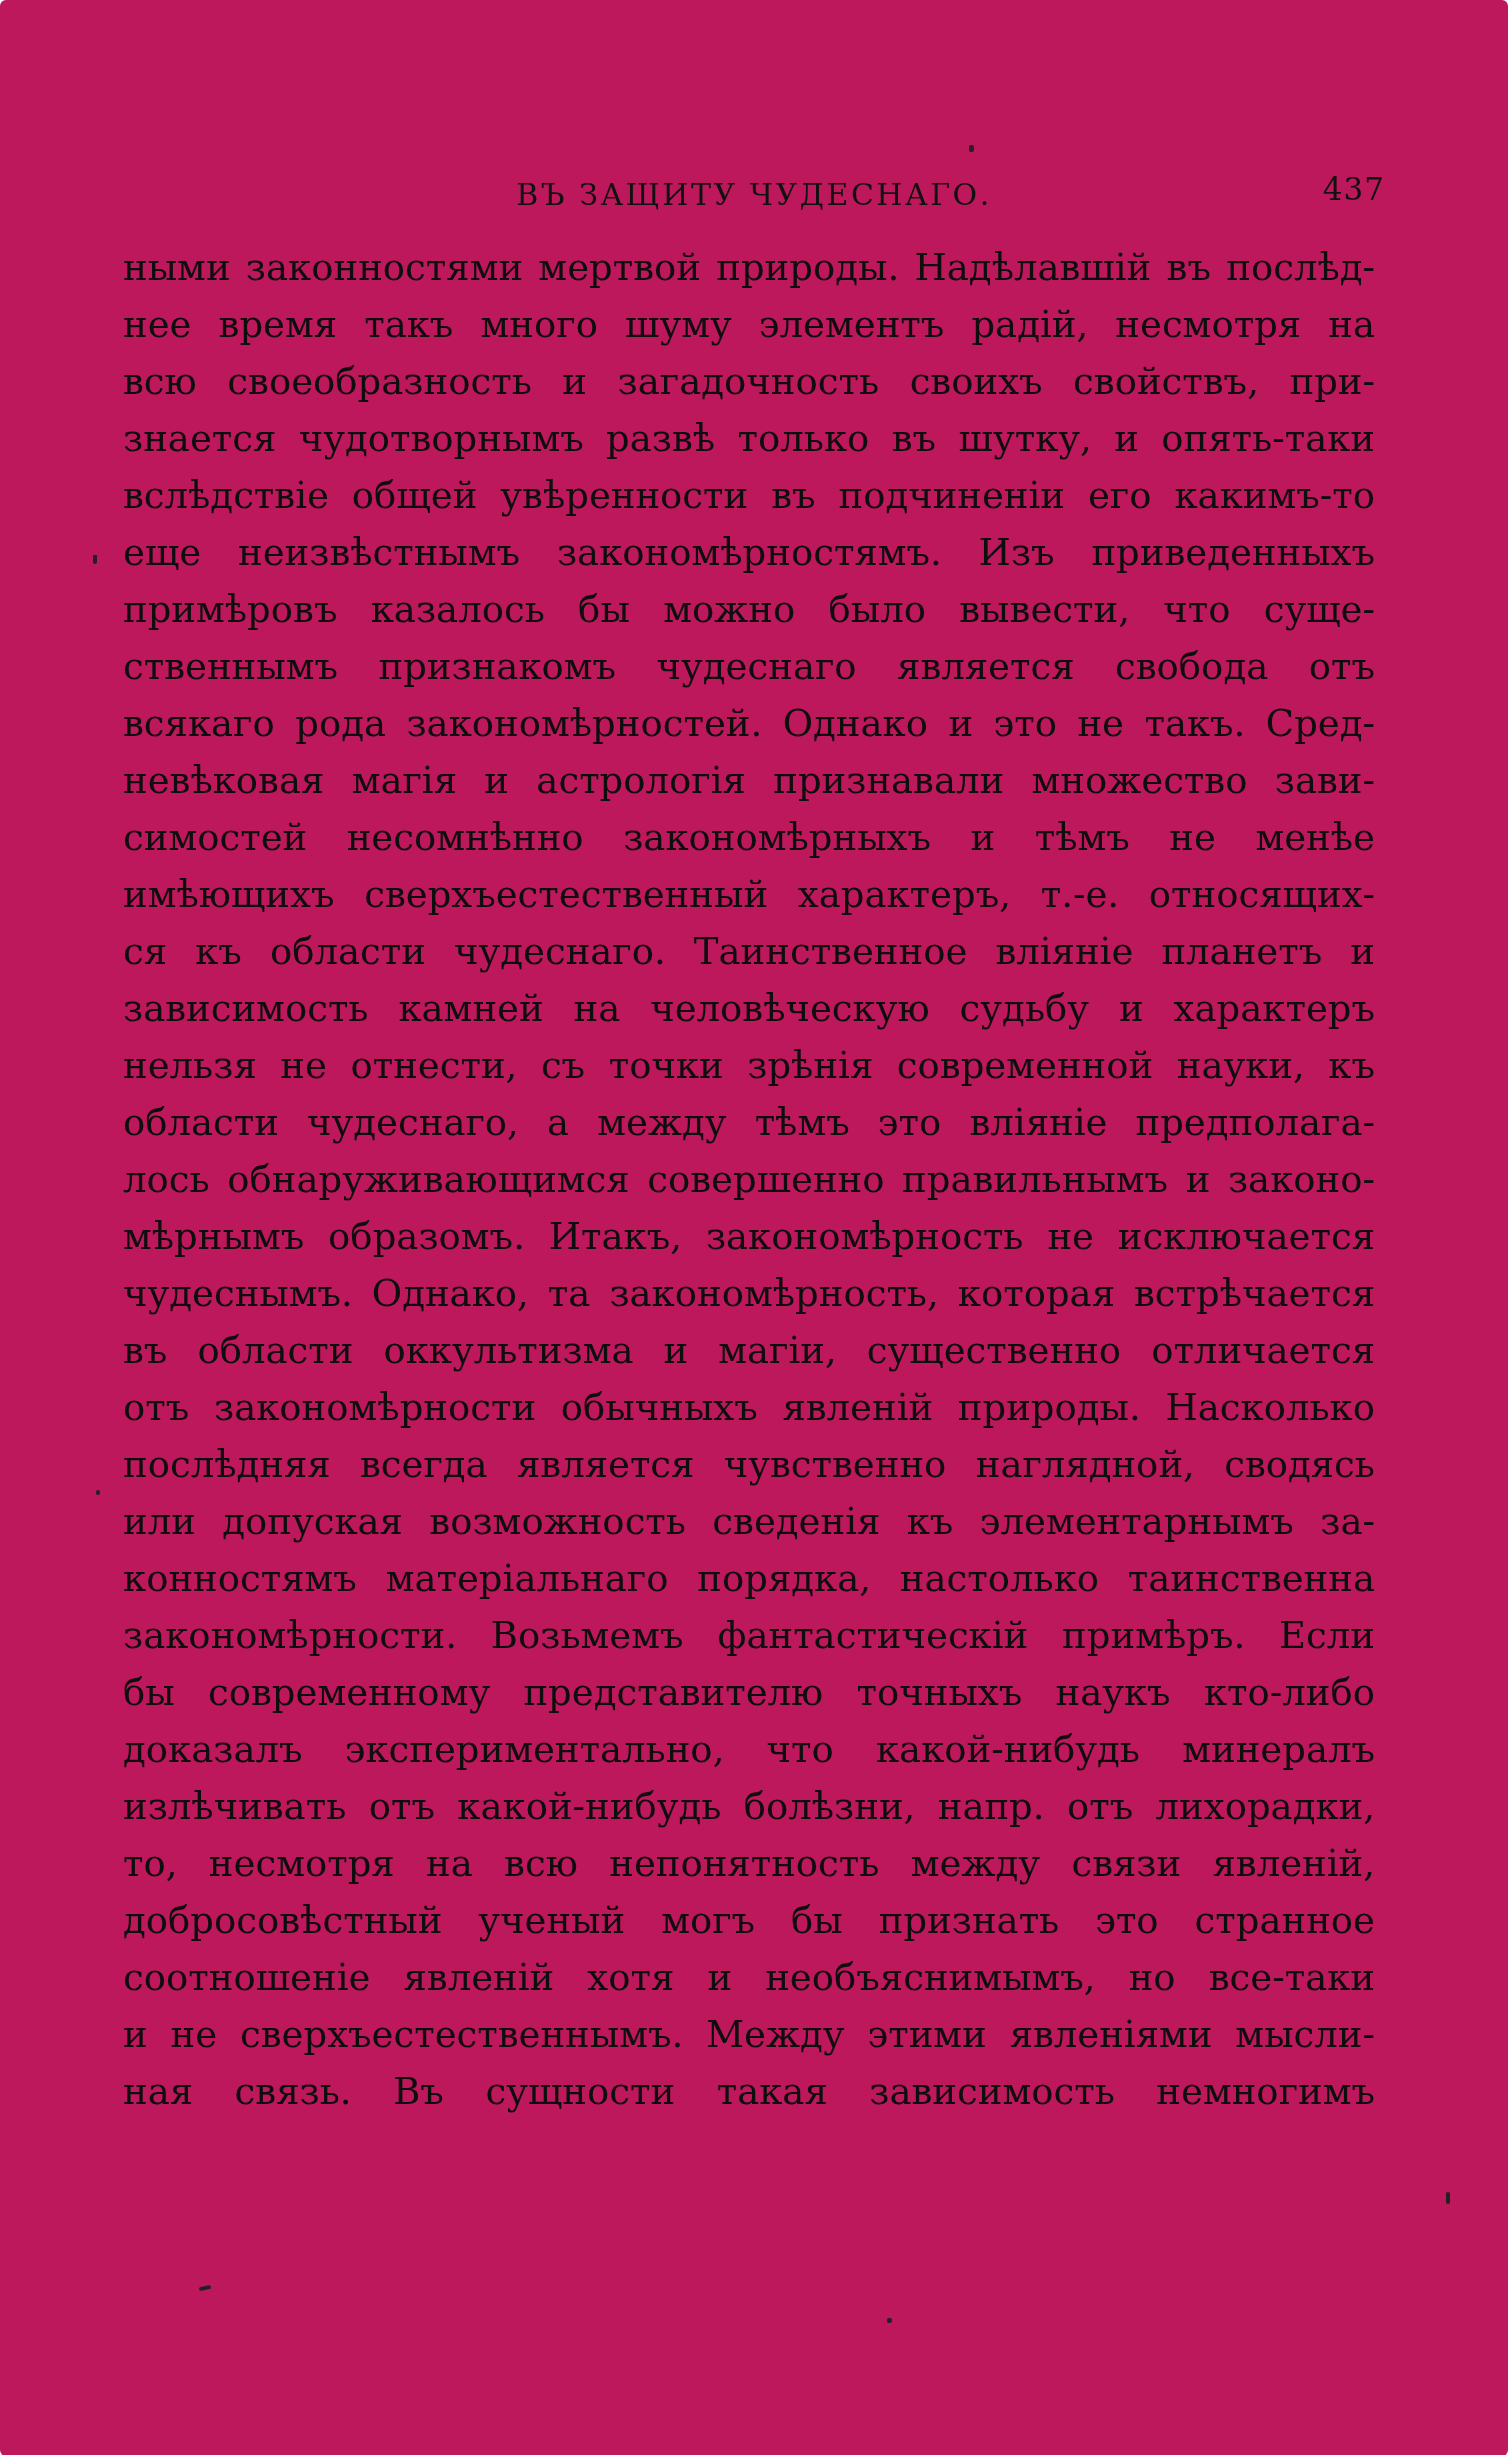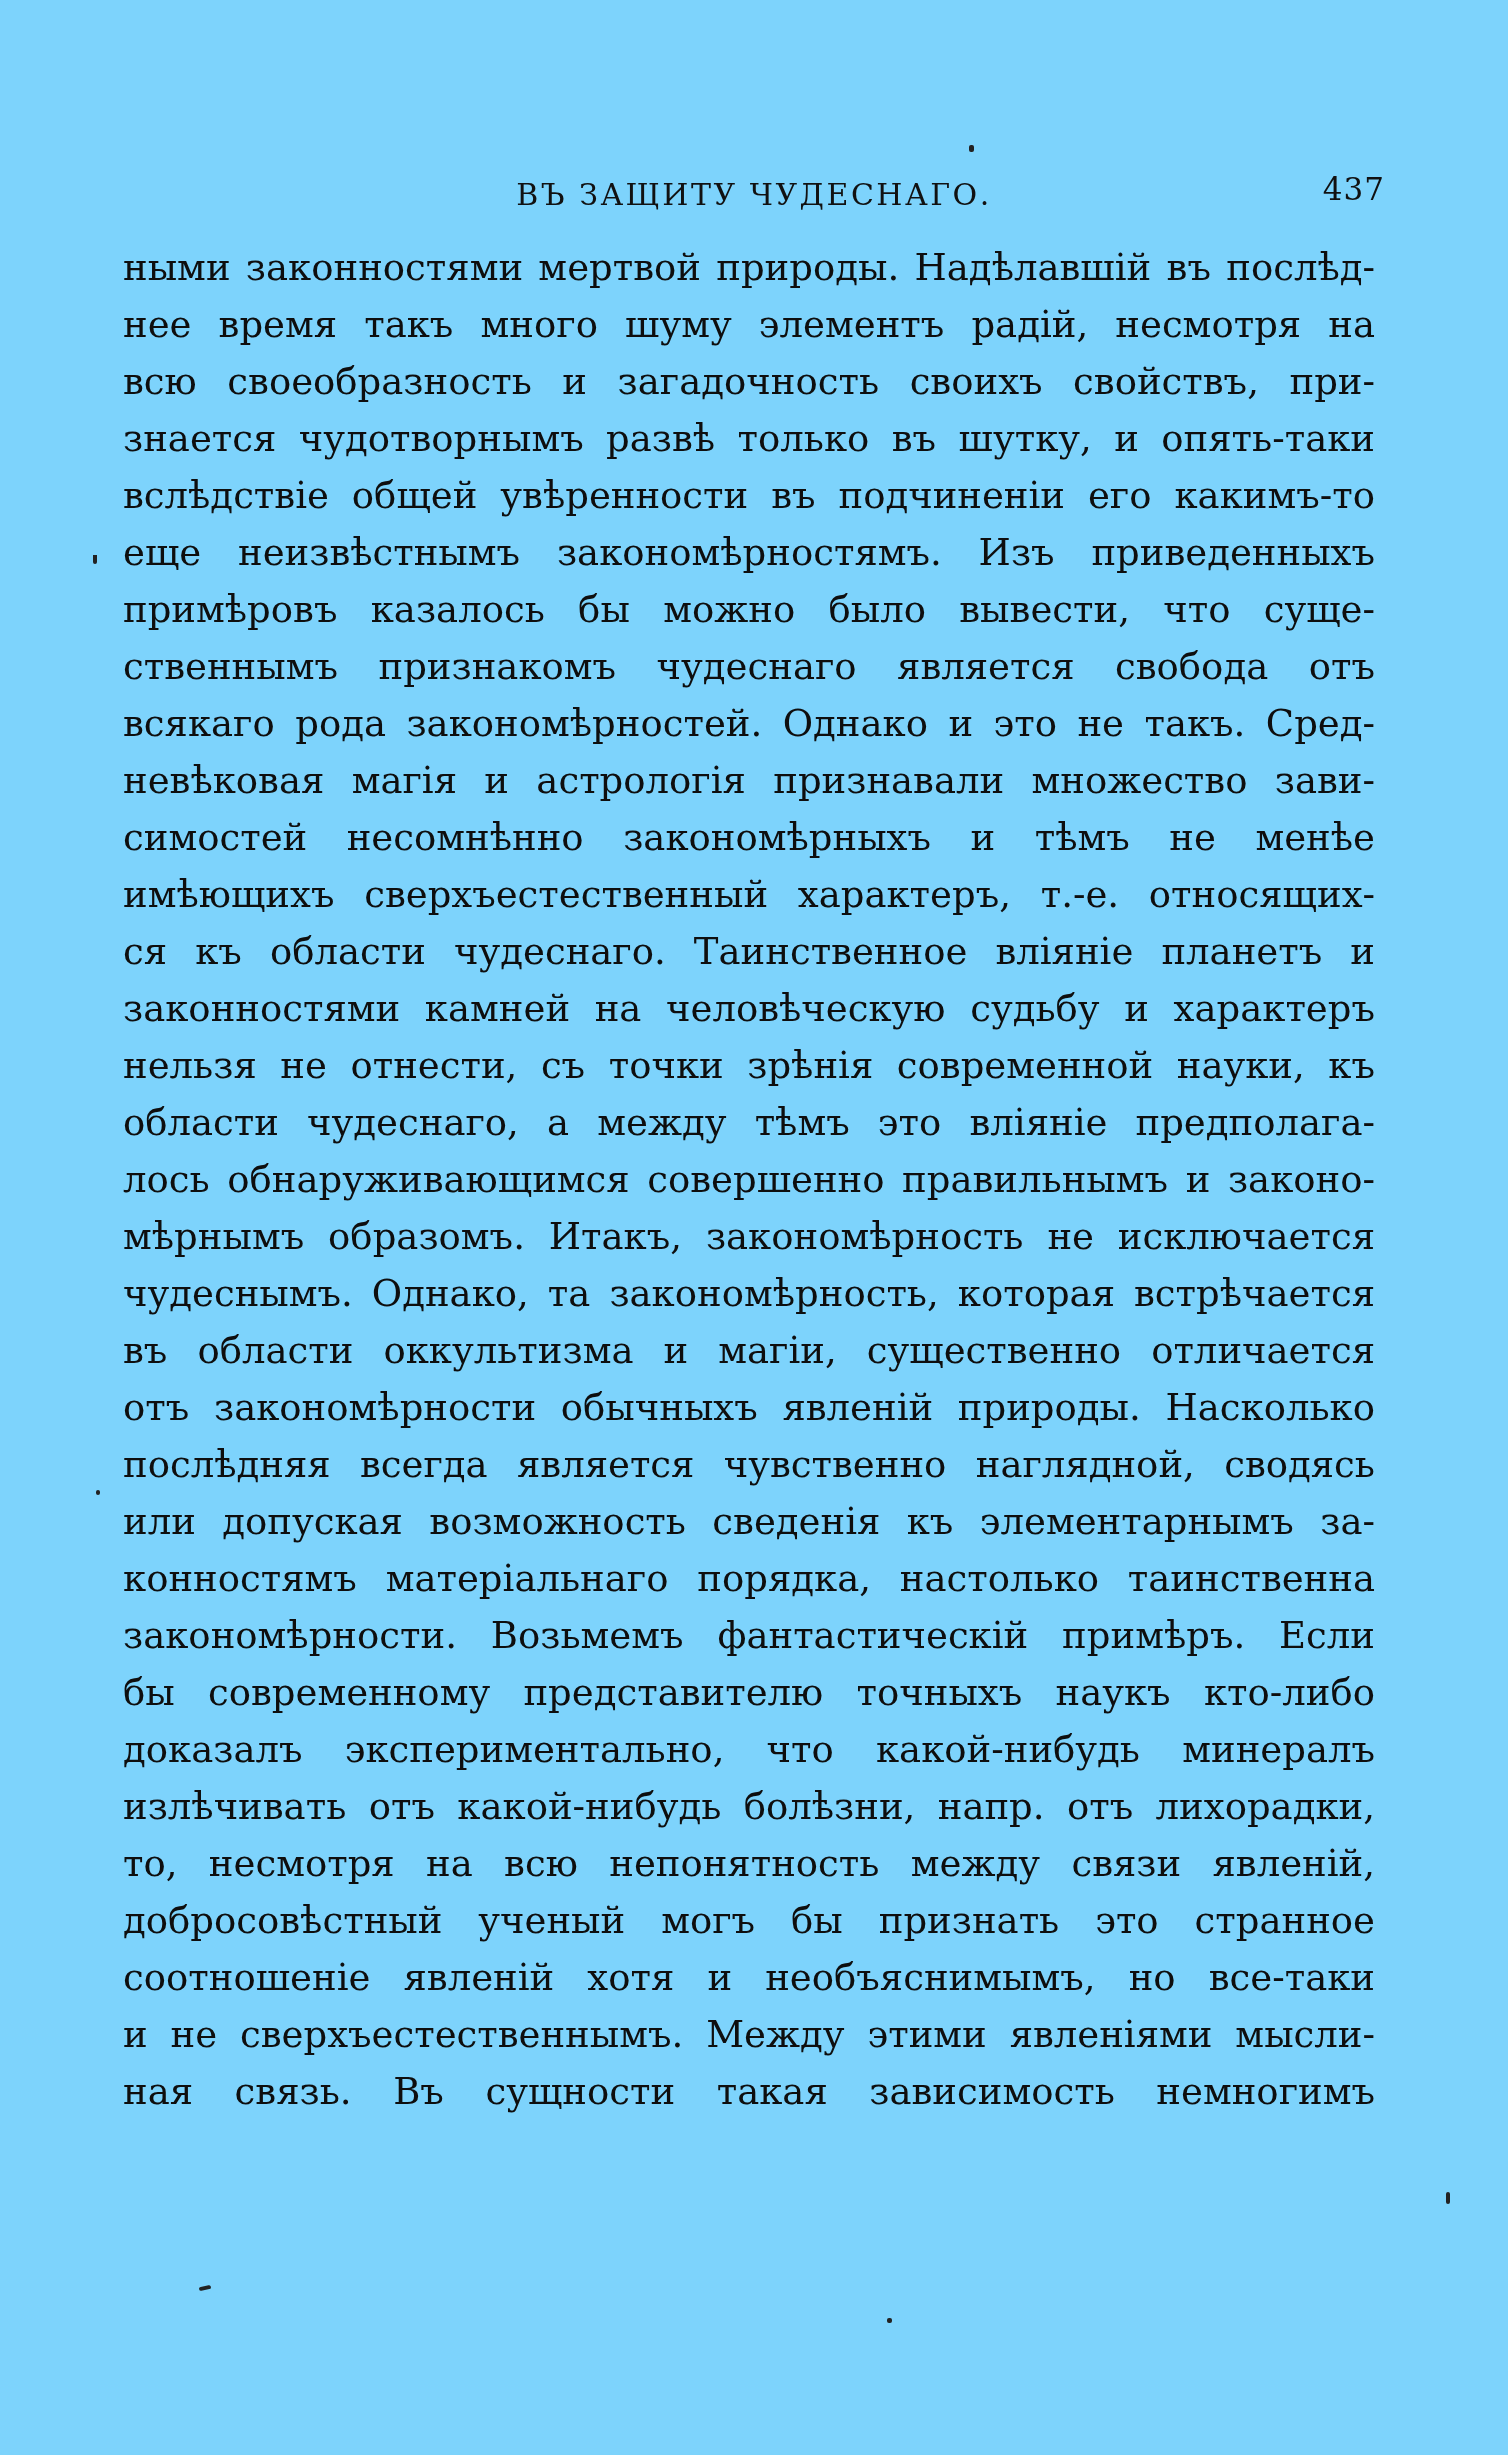--- a/index.html
+++ b/index.html
@@ -4,24 +4,25 @@
 <style>
   html, body {
     margin: 0;
     padding: 0;
     background: #ffffff;
   }
   .page {
     position: relative;
     width: 1508px;
     height: 2456px;
-    background: #7dd3fc;
+    background: #be185d;
     color: #0e0e0e;
     font-family: "DejaVu Serif", "Liberation Serif", serif;
     overflow: hidden;
+    border-radius: 6px;
   }
   .running-header {
     position: absolute;
     top: 171px;
     left: 123px;
     width: 1262px;
     height: 44px;
   }
   .running-title {
     position: absolute;
@@ -88,21 +89,21 @@
     <div class="line">знается чудотворнымъ развѣ только въ шутку, и опять-таки</div>
     <div class="line">вслѣдствіе общей увѣренности въ подчиненіи его какимъ-то</div>
     <div class="line">еще неизвѣстнымъ закономѣрностямъ. Изъ приведенныхъ</div>
     <div class="line">примѣровъ казалось бы можно было вывести, что суще-</div>
     <div class="line">ственнымъ признакомъ чудеснаго является свобода отъ</div>
     <div class="line">всякаго рода закономѣрностей. Однако и это не такъ. Сред-</div>
     <div class="line">невѣковая магія и астрологія признавали множество зави-</div>
     <div class="line">симостей несомнѣнно закономѣрныхъ и тѣмъ не менѣе</div>
     <div class="line">имѣющихъ сверхъестественный характеръ, т.-е. относящих-</div>
     <div class="line">ся къ области чудеснаго. Таинственное вліяніе планетъ и</div>
-    <div class="line">законностями камней на человѣческую судьбу и характеръ</div>
+    <div class="line">зависимость камней на человѣческую судьбу и характеръ</div>
     <div class="line">нельзя не отнести, съ точки зрѣнія современной науки, къ</div>
     <div class="line">области чудеснаго, а между тѣмъ это вліяніе предполага-</div>
     <div class="line">лось обнаруживающимся совершенно правильнымъ и законо-</div>
     <div class="line">мѣрнымъ образомъ. Итакъ, закономѣрность не исключается</div>
     <div class="line">чудеснымъ. Однако, та закономѣрность, которая встрѣчается</div>
     <div class="line">въ области оккультизма и магіи, существенно отличается</div>
     <div class="line">отъ закономѣрности обычныхъ явленій природы. Насколько</div>
     <div class="line">послѣдняя всегда является чувственно наглядной, сводясь</div>
     <div class="line">или допуская возможность сведенія къ элементарнымъ за-</div>
     <div class="line">конностямъ матеріальнаго порядка, настолько таинственна</div>

